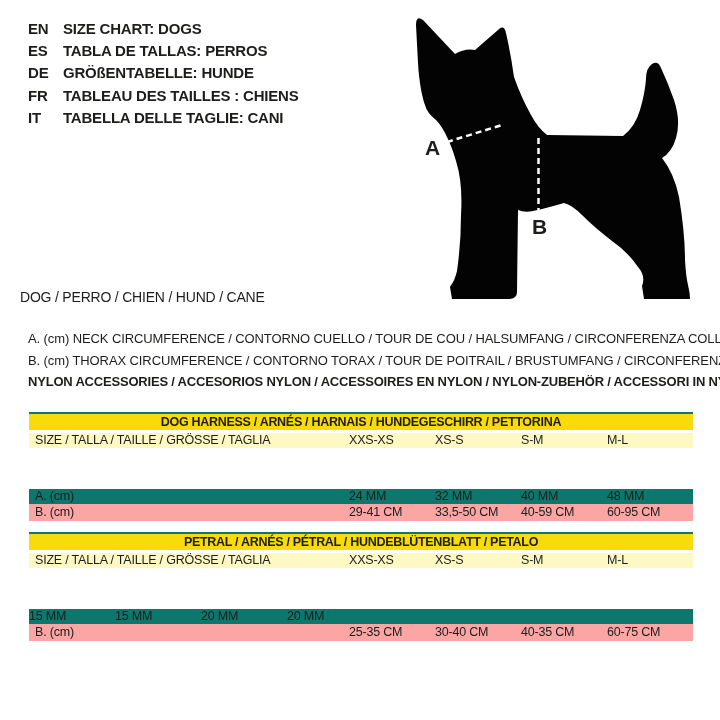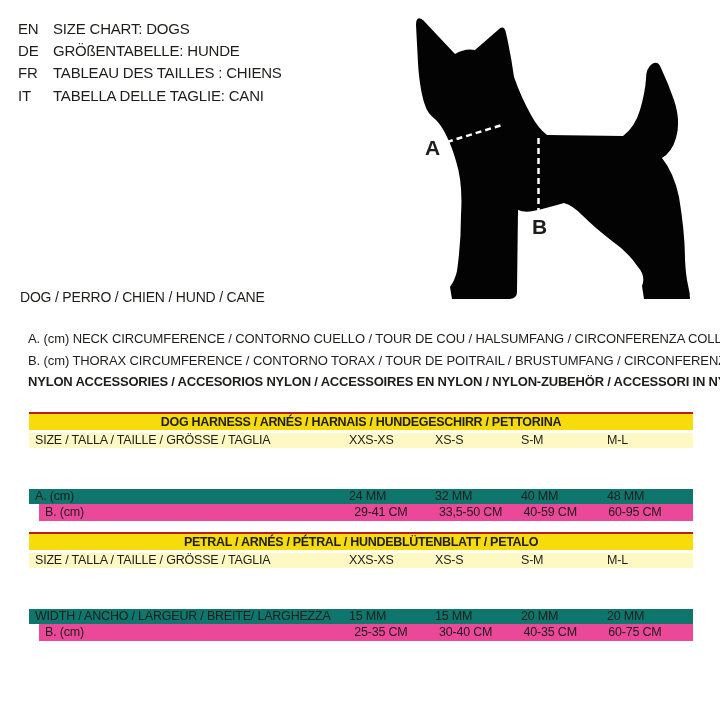--- a/index.html
+++ b/index.html
@@ -1,53 +1,57 @@
 <!DOCTYPE html>
 <html><head>
 <meta charset="utf-8">
 <style>
   html,body{margin:0;padding:0;}
   body{
     width:720px;height:720px;position:relative;background:#ffffff;
     font-family:"Liberation Sans", sans-serif;color:#1d1d1b;overflow:hidden;
   }
   
-  .langs{position:absolute;left:18px;top:17px;}
+  .langs{position:absolute;left:28px;top:17px;font-weight:bold;}
   .lang-row{display:flex;height:22.3px;align-items:center;font-size:15px;letter-spacing:-0.2px;}
   .lang-code{width:35px;}
   
   .dog-wrap{position:absolute;left:395px;top:5px;width:315px;height:300px;}
   .dog-wrap svg{display:block;width:315px;height:300px;}
   
   .species{position:absolute;left:20px;top:289px;font-size:14px;letter-spacing:-0.2px;}
   .note{position:absolute;left:28px;font-size:13px;letter-spacing:-0.1px;white-space:nowrap;}
   .note-a{top:331px;}
   .note-b{top:353px;}
   .category{position:absolute;left:28px;top:374px;font-size:13px;font-weight:bold;letter-spacing:-0.2px;white-space:nowrap;}
   
-  .tbl{position:absolute;left:29px;width:664px;border-top:2px solid #b91c1c;}
+  .tbl{position:absolute;left:29px;width:664px;border-top:2px solid #0f766e;}
   .tbl1{top:412px;}
   .tbl2{top:532px;}
   .t-head{height:16px;line-height:16.5px;background:#F7DB0B;font-weight:bold;font-size:12.5px;
           text-align:center;letter-spacing:-0.3px;white-space:nowrap;}
   .t-gap{height:2.5px;background:#ffffff;}
   .t-row{display:flex;font-size:12.5px;height:15px;line-height:15.5px;letter-spacing:-0.2px;}
   .row-size{background:#fef9c3;}
   .row-w{background:#0f766e;margin-top:41px;}
-  .row-b{background:#ec4899;height:17px;line-height:17px;margin-left:10px;}
+  .row-b{background:#fca5a5;height:17px;line-height:17px;}
   .c-label{width:320px;padding-left:6px;box-sizing:border-box;white-space:nowrap;}
   .c-val{width:86px;text-align:left;}
 </style>
 </head>
 <body>
 
 <div class="langs">
   <div class="lang-row">
     <span class="lang-code">EN</span>
     <span class="lang-label">SIZE CHART: DOGS</span>
+  </div>
+  <div class="lang-row">
+    <span class="lang-code">ES</span>
+    <span class="lang-label">TABLA DE TALLAS: PERROS</span>
   </div>
   <div class="lang-row">
     <span class="lang-code">DE</span>
     <span class="lang-label">GRÖßENTABELLE: HUNDE</span>
   </div>
   <div class="lang-row">
     <span class="lang-code">FR</span>
     <span class="lang-label">TABLEAU DES TAILLES : CHIENS</span>
   </div>
   <div class="lang-row">
@@ -143,21 +147,20 @@
   <div class="t-head">PETRAL / ARNÉS / PÉTRAL / HUNDEBLÜTENBLATT / PETALO</div>
   <div class="t-gap"></div>
   <div class="t-row row-size">
     <div class="c-label">SIZE / TALLA / TAILLE / GRÖSSE / TAGLIA</div>
     <div class="c-val">XXS-XS</div>
     <div class="c-val">XS-S</div>
     <div class="c-val">S-M</div>
     <div class="c-val">M-L</div>
   </div>
   <div class="t-row row-w">
-    <div class="c-label">WIDTH / ANCHO / LARGEUR / BREITE/ LARGHEZZA</div>
     <div class="c-val">15 MM</div>
     <div class="c-val">15 MM</div>
     <div class="c-val">20 MM</div>
     <div class="c-val">20 MM</div>
   </div>
   <div class="t-row row-b">
     <div class="c-label">B. (cm)</div>
     <div class="c-val">25-35 CM</div>
     <div class="c-val">30-40 CM</div>
     <div class="c-val">40-35 CM</div>

